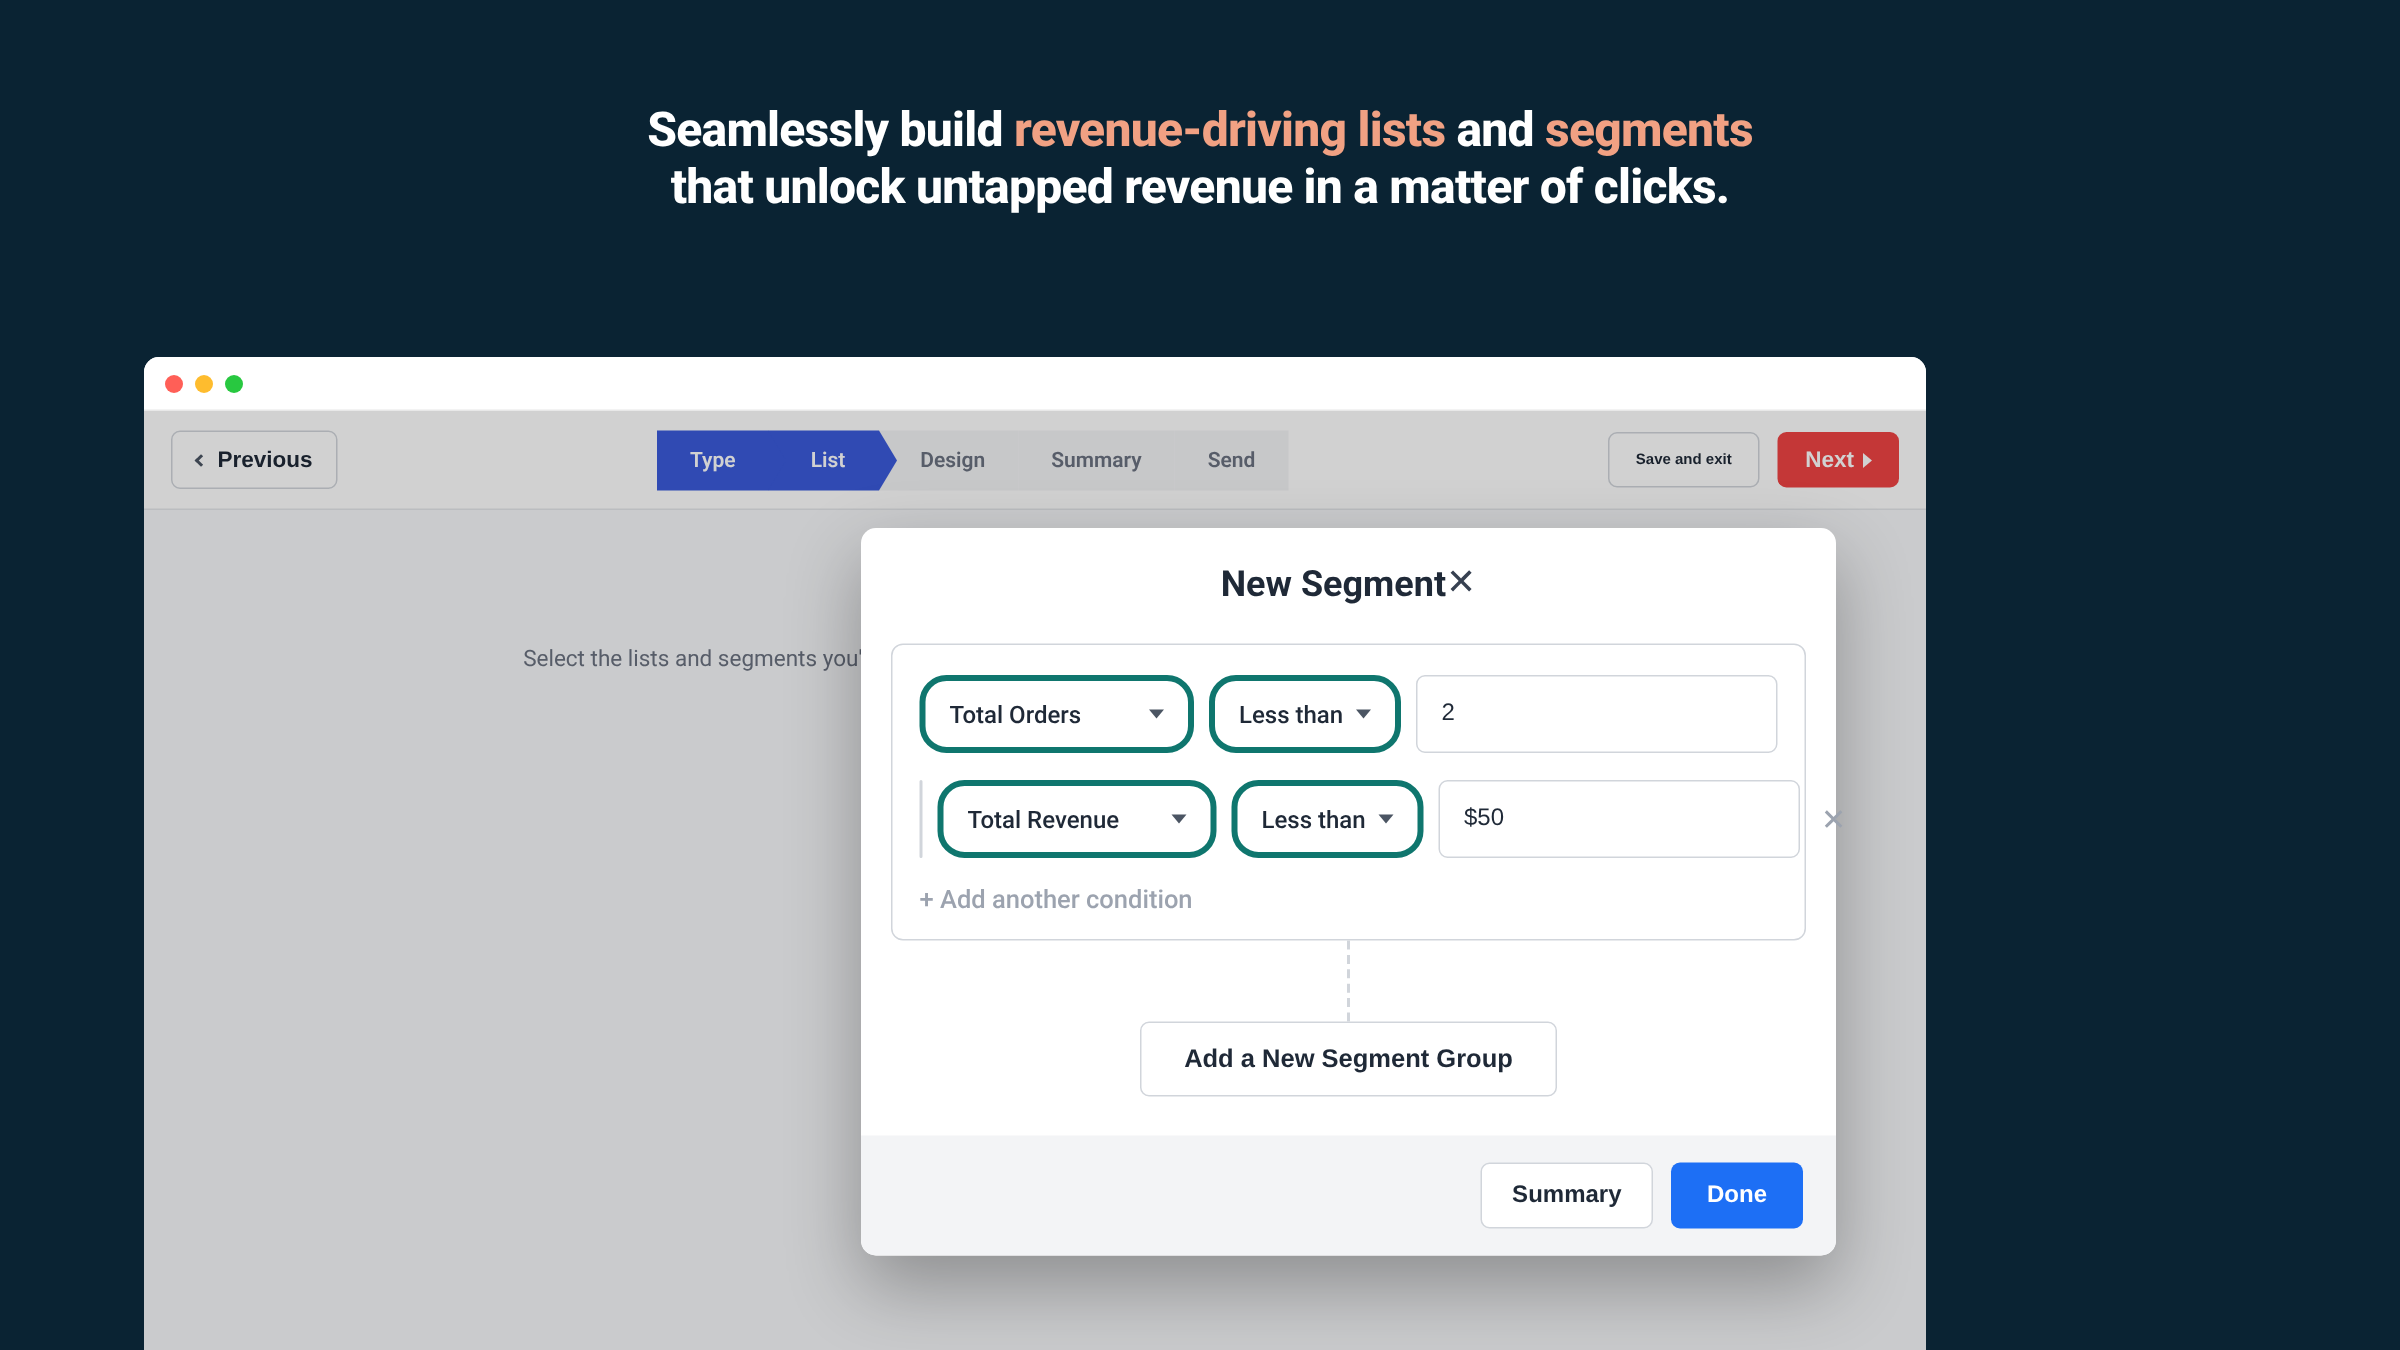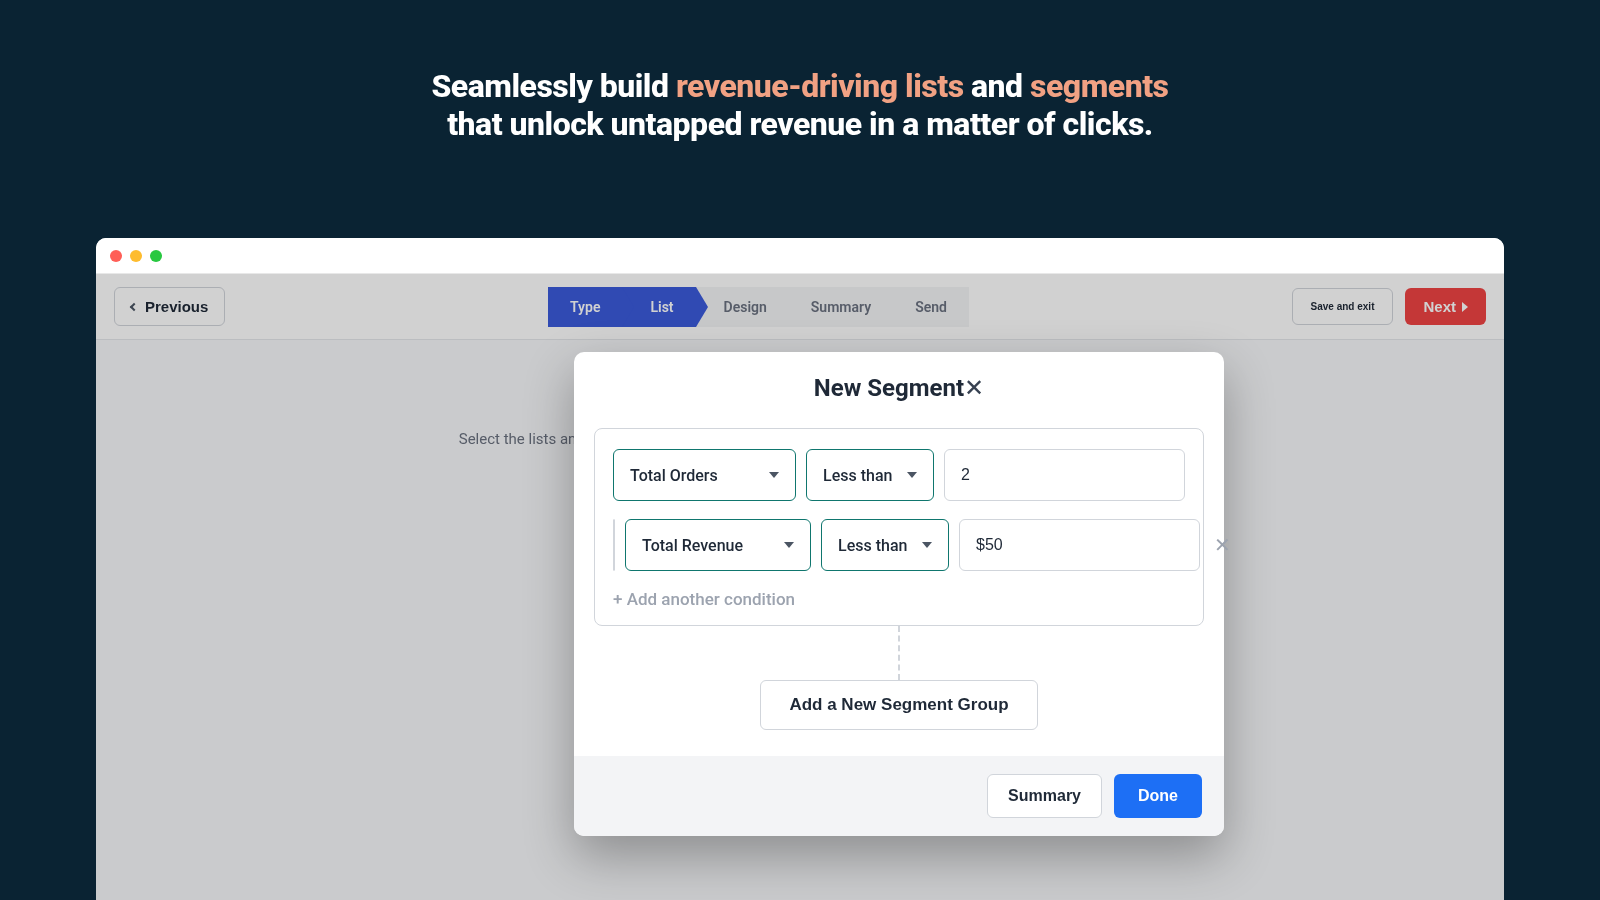--- a/index.html
+++ b/index.html
@@ -18,21 +18,21 @@
   font-weight: 800;
   line-height: 1.18;
   padding-top: 68px;
   letter-spacing: -0.5px;
 }
 .headline .accent { color: #f1a183; }
 .browser-window {
   position: absolute;
   left: 96px;
   top: 238px;
-  width: 1408px;
+  width: 1188px;
   height: 662px;
   background: #fff;
   border-radius: 10px 10px 0 0;
   overflow: hidden;
 }
 .browser-titlebar {
   height: 36px;
   background: #fff;
   display: flex;
   align-items: center;
@@ -180,22 +180,22 @@
   display: flex;
   align-items: center;
   background: #fff;
   border: none;
   color: #9ca3af;
 }
 .andor-btn.active { background: #7ce8c3; color: #047857; }
 .select-box {
   flex: 1;
   height: 52px;
-  border: 1px solid #0f766e;
-  border-radius: 6px;
+  border: 4px solid #0f766e;
+  border-radius: 18px;
   display: flex;
   align-items: center;
   justify-content: space-between;
   padding: 0 16px;
   font-size: 16px;
   font-weight: 500;
   color: #1f2937;
 }
 .select-box.small { flex: 0 0 128px; }
 .value-input {

